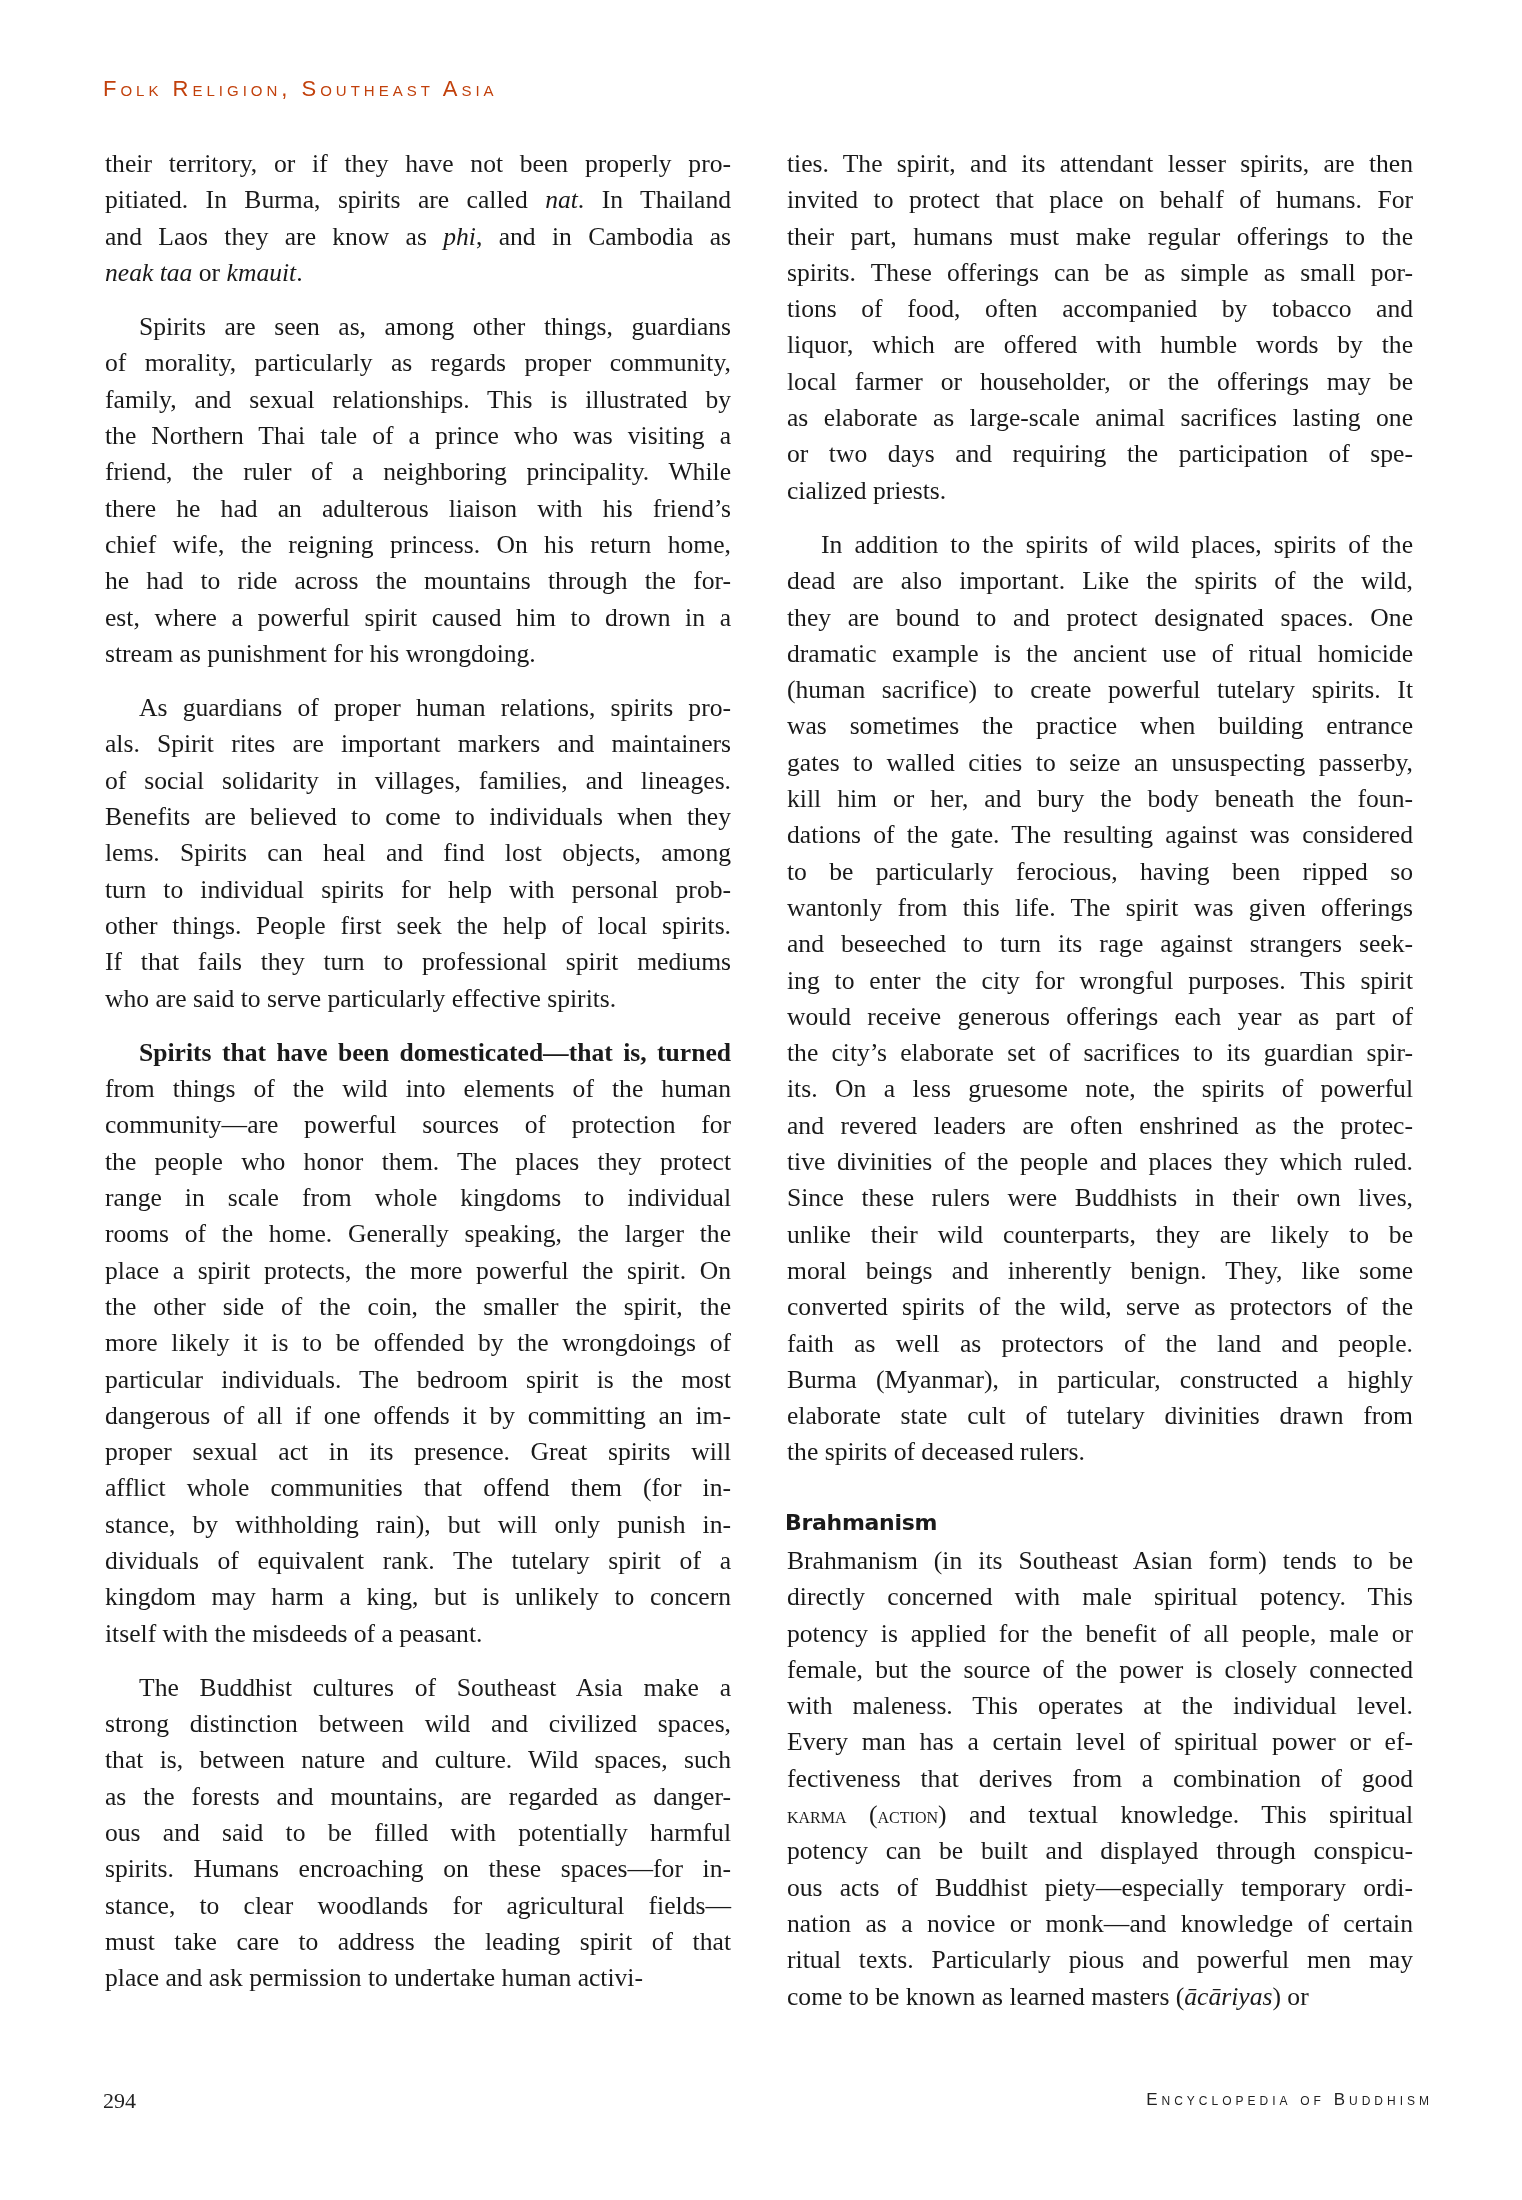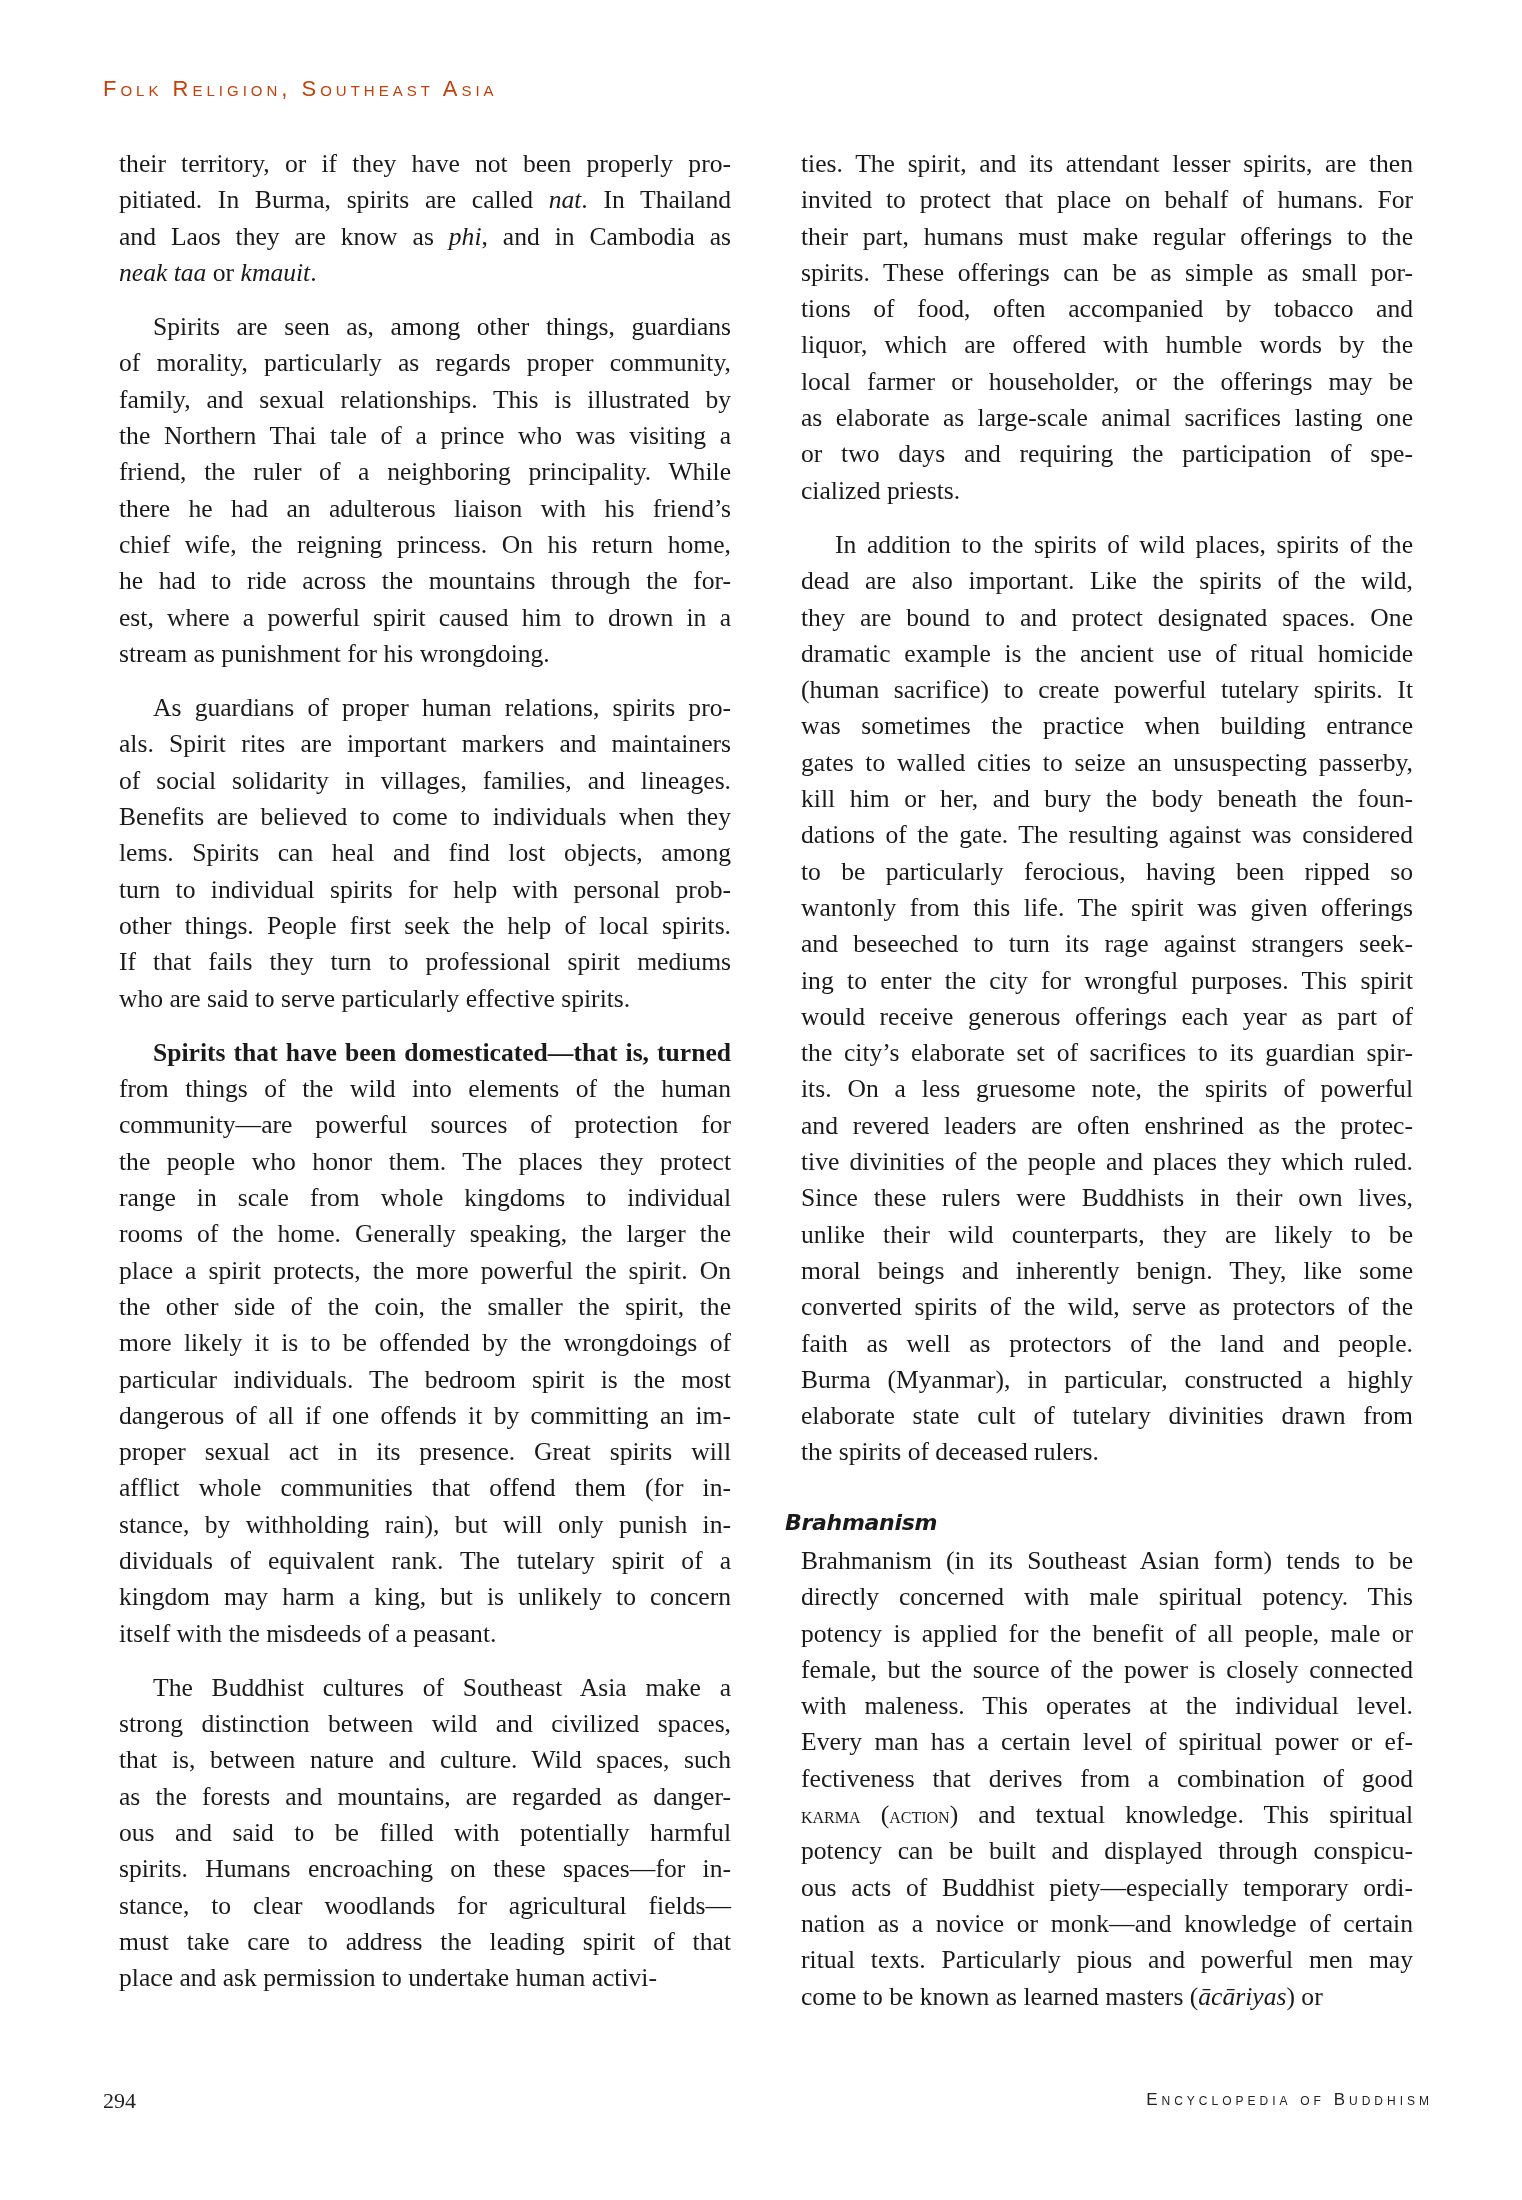--- a/index.html
+++ b/index.html
@@ -9,27 +9,27 @@
     font-family: Liberation Sans, sans-serif; font-size: 22px; letter-spacing: 4px;
     font-variant: small-caps; color: #c2410c;
   }
   .column {
     position: absolute; top: 146px; width: 628px;
     font-family: "Liberation Serif", serif; font-size: 25.6px; line-height: 36.3px;
     text-align: justify; hyphens: manual;
   }
   .col-left { left: 103px; }
   .col-right { left: 785px; }
-  .para { margin: 0 0 18px 16px; text-indent: 34px; }
+  .para { margin: 0 0 18px 2px; text-indent: 34px; }
   .para.noindent { text-indent: 0; }
   .line { display: block; text-align: justify; text-align-last: justify; white-space: nowrap; }
   .line.last { text-align-last: left; }
   .heading {
     font-family: "DejaVu Sans", sans-serif; font-weight: bold; font-size: 22px;
-    margin: 34px 0 2px 0; letter-spacing: -0.3px; font-style: italic;
+    margin: 34px 0 2px 0; letter-spacing: -0.3px;
   }
   .sc { font-variant: small-caps; font-size: 0.92em; }
   .footer-left {
     position: absolute; left: 103px; top: 2088px;
     font-family: "Liberation Serif", serif; font-size: 22px; color: #222; text-align: right;
   }
   .footer-right {
     position: absolute; right: 89px; top: 2090px;
     font-family: "Liberation Sans", sans-serif; font-size: 17px; letter-spacing: 4px;
     font-variant: small-caps; color: #222;

